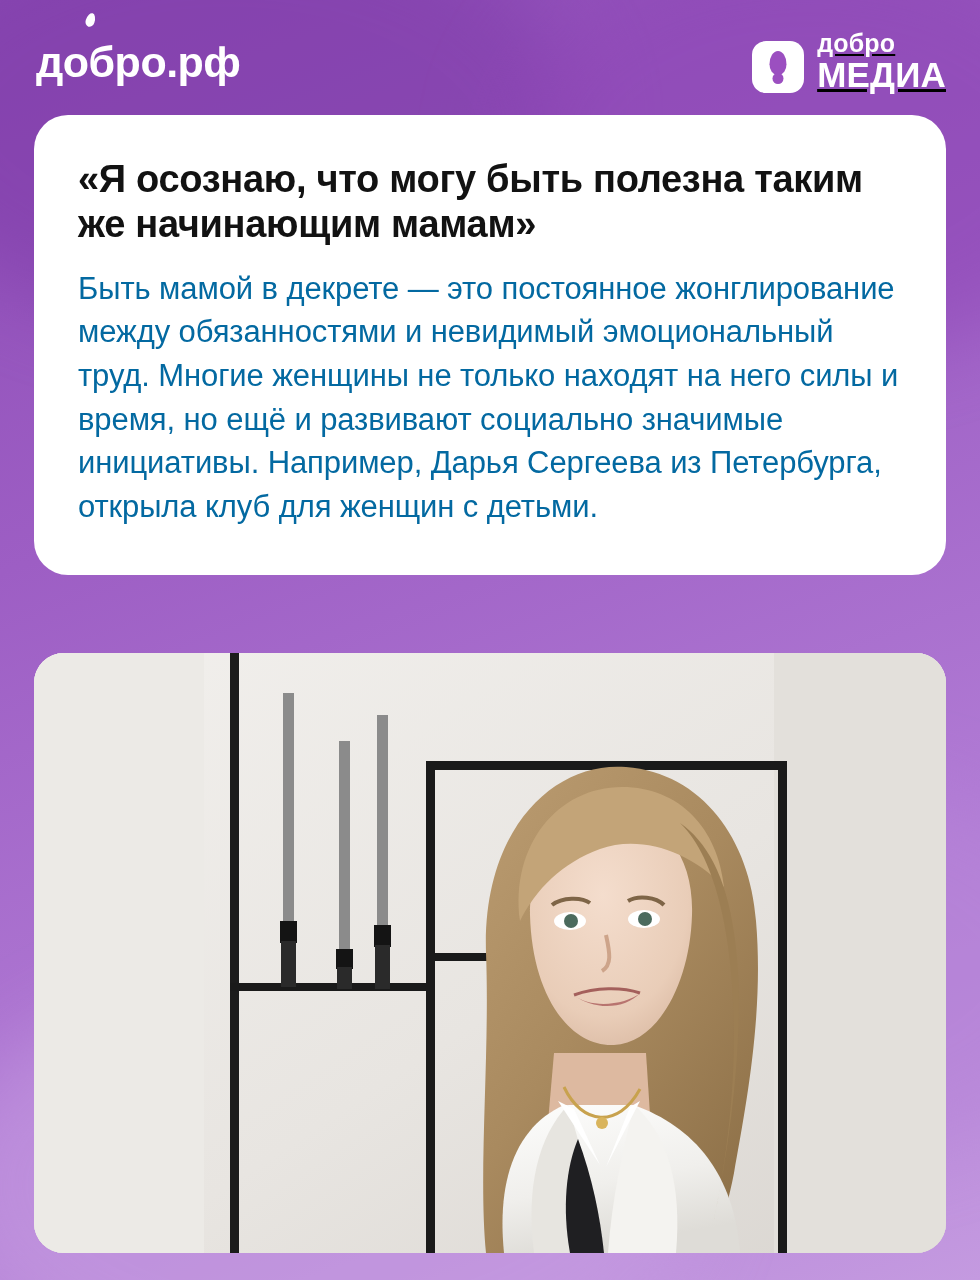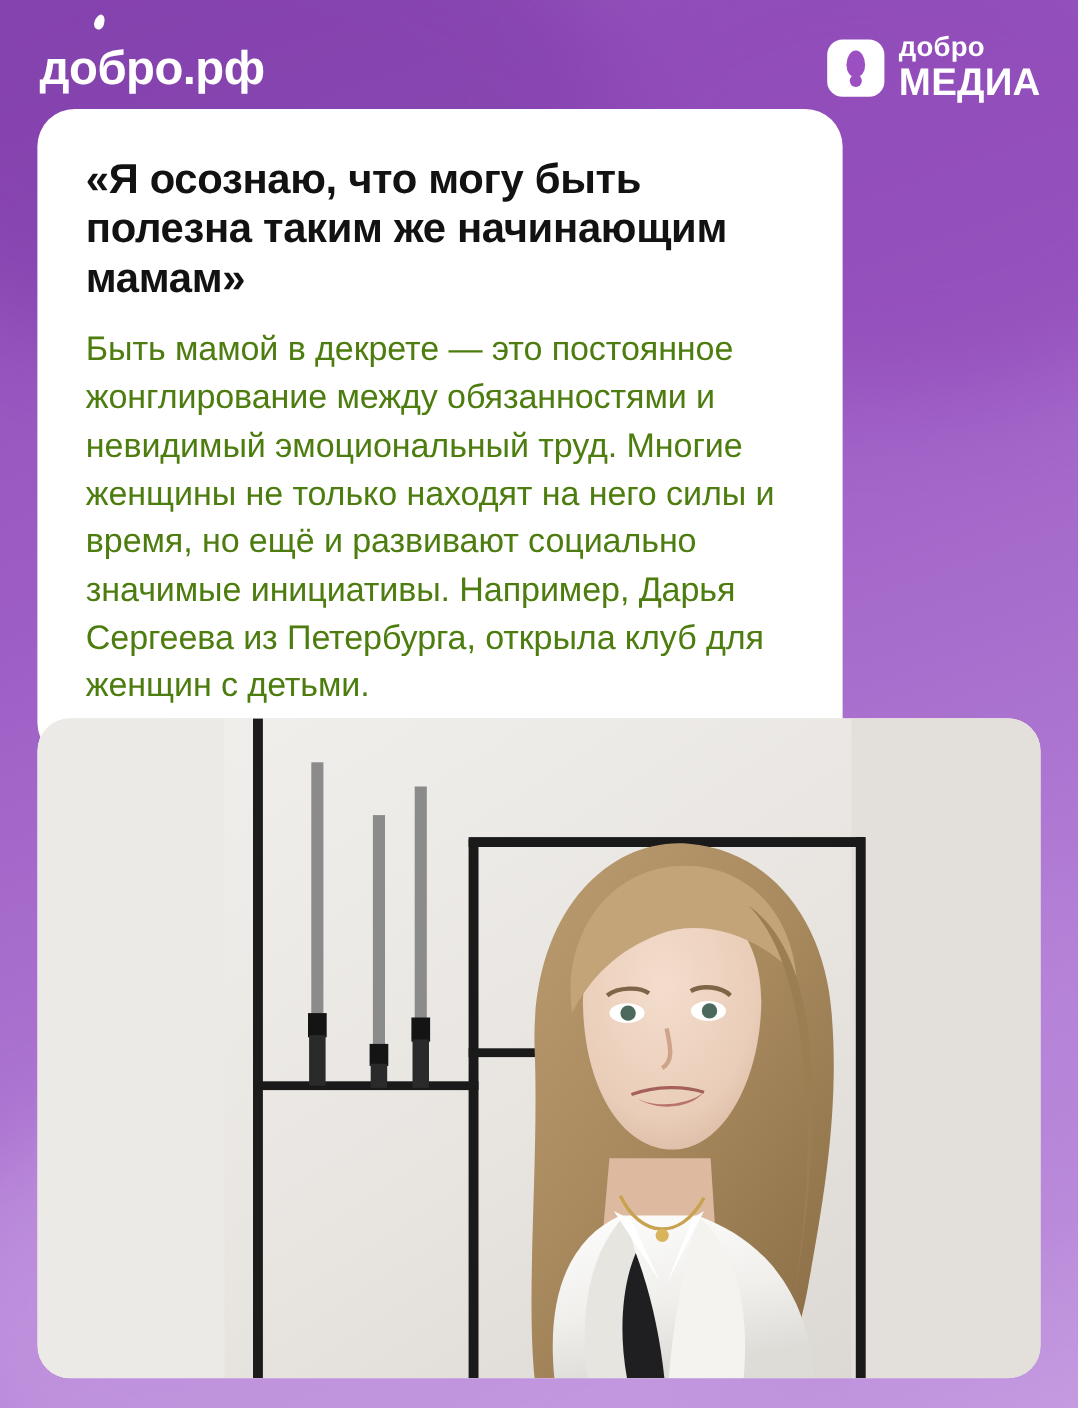--- a/index.html
+++ b/index.html
@@ -58,22 +58,23 @@
     left: 86px;
     top: 13px;
     width: 9px;
     height: 14px;
     background: #ffffff;
     border-radius: 50% 50% 50% 50% / 60% 60% 40% 40%;
     transform: rotate(18deg);
   }
   .brand-right {
     display: flex;
-    align-items: center;
+    align-items: flex-end;
     gap: 13px;
+    text-decoration: underline;
   }
   .media-mark {
     width: 52px;
     height: 52px;
     background: #ffffff;
     border-radius: 14px;
     position: relative;
     flex: none;
   }
   .media-mark::before {
@@ -113,40 +114,40 @@
   .media-words .w2 {
     font-size: 35px;
     font-weight: bold;
     letter-spacing: 0.2px;
   }
 
   
   .card {
     position: absolute;
     left: 34px;
-    top: 99px;
-    width: 732px;
+    top: 115px;
+    width: 912px;
     background: #ffffff;
     border-radius: 34px;
     box-sizing: border-box;
     padding: 42px 44px 46px 44px;
   }
   .card h1 {
     margin: 0 0 20px 0;
     font-size: 38px;
     line-height: 1.18;
     font-weight: bold;
     color: #121212;
     letter-spacing: -0.3px;
   }
   .card p {
     margin: 0;
     font-size: 31px;
     line-height: 1.41;
-    color: #4d7c0f;
+    color: #0369a1;
     letter-spacing: -0.1px;
   }
 
   
   .photo {
     position: absolute;
     left: 34px;
     top: 653px;
     width: 912px;
     height: 600px;

